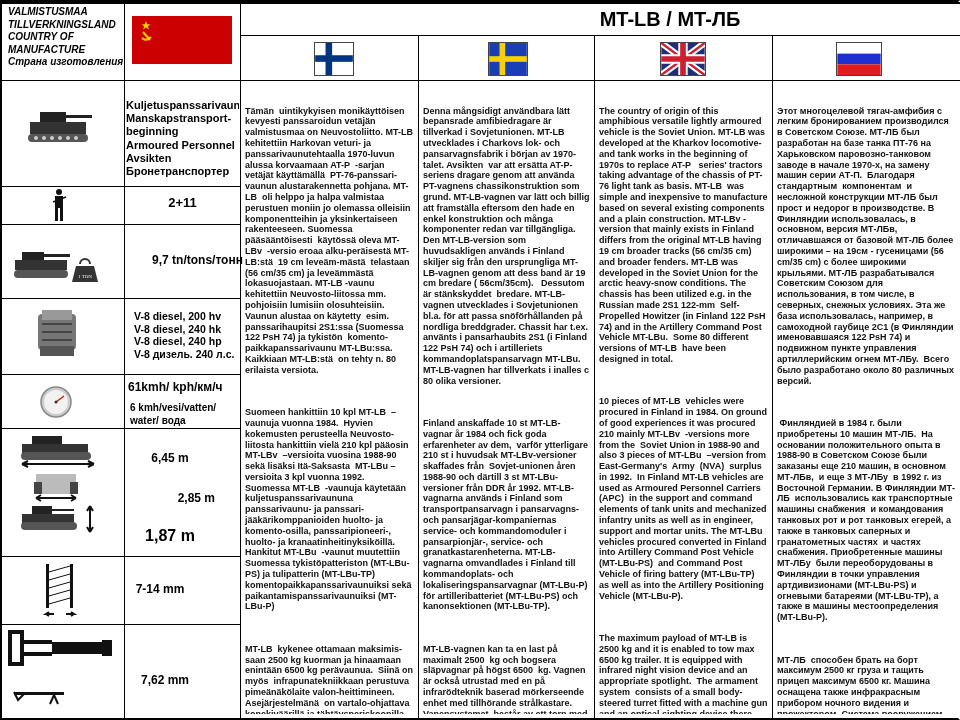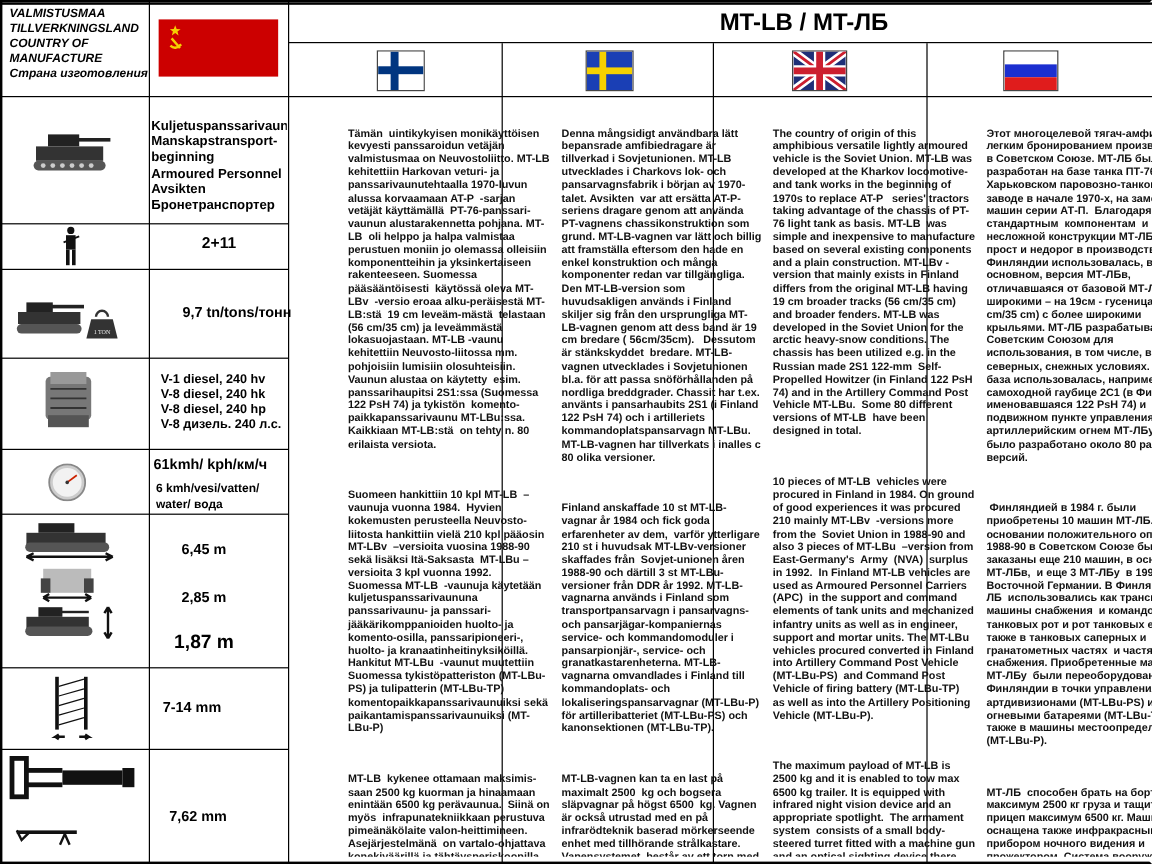--- a/index.html
+++ b/index.html
@@ -8,21 +8,21 @@
   .abs { position: absolute; }
   .frame { left: 0; top: 0; width: 960px; height: 720px; border: 2px solid #000; border-right-color:#fff; }
   .vline { position: absolute; width: 1px; background: #000; }
   .hline { position: absolute; height: 1px; background: #000; }
   .origin-label { left: 8px; top: 6px; font-size: 10px; font-weight: bold; line-height: 12.5px; font-style: italic; }
   .origin-label span { display:block; }
   .title { left: 240px; top: 2px; width: 860px; height: 34px; display:flex; align-items:center; justify-content:center; font-size: 20px; font-weight: bold; }
   .flag { position: absolute; border: 1px solid #444; }
   .spec-text { position: absolute; font-size: 11.5px; font-weight: bold; line-height: 14px; }
   .spec-center { text-align: center; }
-  .desc { position: absolute; top: 82px; font-size: 9px; line-height: 10.8px; font-weight: bold; color:#111; white-space: pre-wrap; padding: 2px 4px 0 4px; overflow: hidden; height: 632px; margin-left: 45px; }
+  .desc { position: absolute; top: 82px; font-size: 9px; line-height: 10.8px; font-weight: bold; color:#111; white-space: pre-wrap; padding: 2px 4px 0 4px; overflow: hidden; height: 632px; }
   .desc p { margin-bottom: 10px; }
   .icon { position: absolute; }
 </style>
 </head>
 <body>
 
 <div class="abs frame"></div>
 <div class="vline" style="left:124px; top:0; height:720px;"></div>
 <div class="vline" style="left:240px; top:0; height:720px;"></div>
 <div class="vline" style="left:418px; top:36px; height:684px;"></div>
@@ -128,21 +128,21 @@
   <rect x="6" y="8" width="38" height="36" rx="4" fill="#777"></rect>
   <rect x="10" y="4" width="30" height="10" fill="#999"></rect>
   <rect x="8" y="40" width="34" height="10" fill="#555"></rect>
   <g stroke="#333" stroke-width="1.5">
       <line x1="10" y1="18" x2="40" y2="18"></line>
       <line x1="10" y1="26" x2="40" y2="26"></line>
       <line x1="10" y1="34" x2="40" y2="34"></line>
     </g>
 </svg>
 <div class="spec-text" style="left:134px; top:310px; font-size:10.5px; line-height:12.5px;">
-  <div>V-1 diesel, 240 hv</div>
+  <div>V-8 diesel, 200 hv</div>
   <div>V-8 diesel, 240 hk</div>
   <div>V-8 diesel, 240 hp</div>
   <div>V-8 дизель. 240 л.с.</div>
 </div>
 
 <svg class="icon" style="left:40px; top:386px;" width="32" height="32" viewBox="0 0 32 32">
   <circle cx="16" cy="16" r="15" fill="#ccc" stroke="#888" stroke-width="1.5"></circle>
   <circle cx="16" cy="16" r="12" fill="#f2f2f2"></circle>
   <line x1="16" y1="16" x2="24" y2="10" stroke="#cc2200" stroke-width="1.5"></line>
   <circle cx="16" cy="16" r="1.5" fill="#333"></circle>
@@ -168,21 +168,21 @@
   </g>
   <g>
     <rect x="14" y="74" width="20" height="8" fill="#222"></rect>
       <rect x="32" y="77" width="24" height="2" fill="#222"></rect>
       <rect x="4" y="82" width="52" height="10" fill="#333"></rect>
       <rect x="3" y="90" width="56" height="8" rx="4" fill="#555"></rect>
     <path d="M72,74 V100 M72,74 l-3,5 M72,74 l3,5 M72,100 l-3,-5 M72,100 l3,-5" stroke="#111" stroke-width="2" fill="none"></path>
   </g>
 </svg>
 <div class="spec-text spec-center" style="left:125px; top:451px; width:90px; font-size:12px;">6,45 m</div>
-<div class="spec-text spec-center" style="left:125px; top:491px; width:90px; font-size:12px;">2,85 m</div>
+<div class="spec-text spec-center" style="left:125px; top:491px; width:90px; font-size:12px;text-align:right;">2,85 m</div>
 <div class="spec-text spec-center" style="left:125px; top:529px; width:90px; font-size:16px;">1,87 m</div>
 
 <svg class="icon" style="left:40px; top:562px;" width="40" height="58" viewBox="0 0 40 58">
   <rect x="6" y="2" width="3" height="44" fill="#111"></rect>
   <rect x="30" y="2" width="3" height="44" fill="#111"></rect>
   <g stroke="#111" stroke-width="1">
       <line x1="9" y1="10" x2="30" y2="4"></line>
       <line x1="9" y1="18" x2="30" y2="12"></line>
       <line x1="9" y1="26" x2="30" y2="20"></line>
       <line x1="9" y1="34" x2="30" y2="28"></line>

